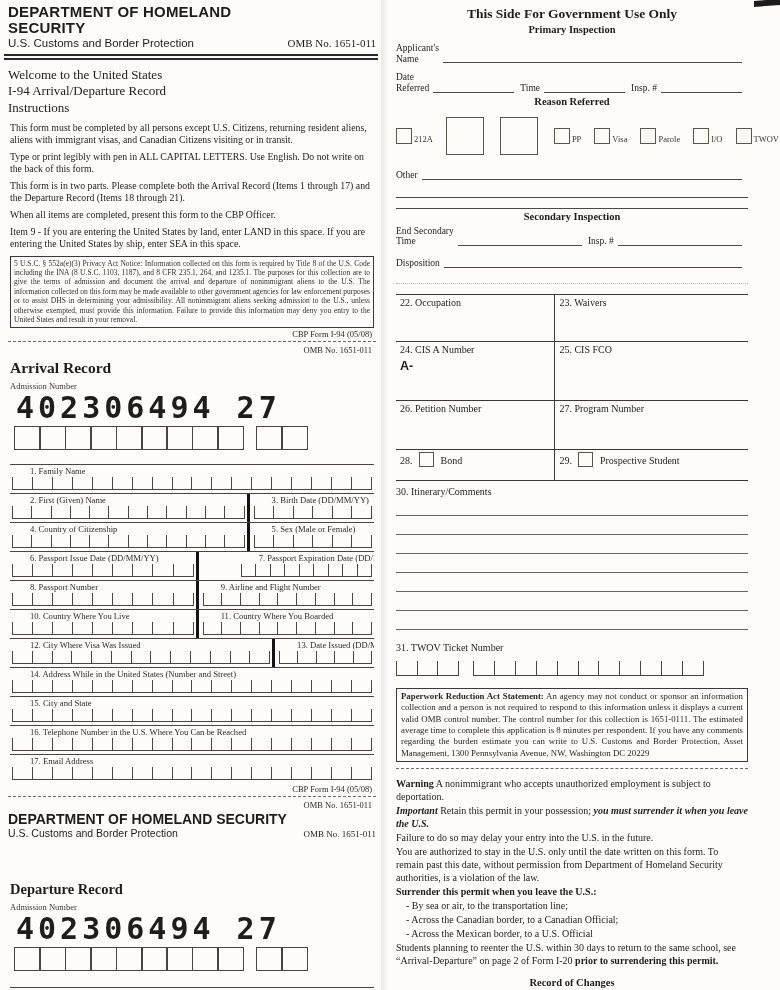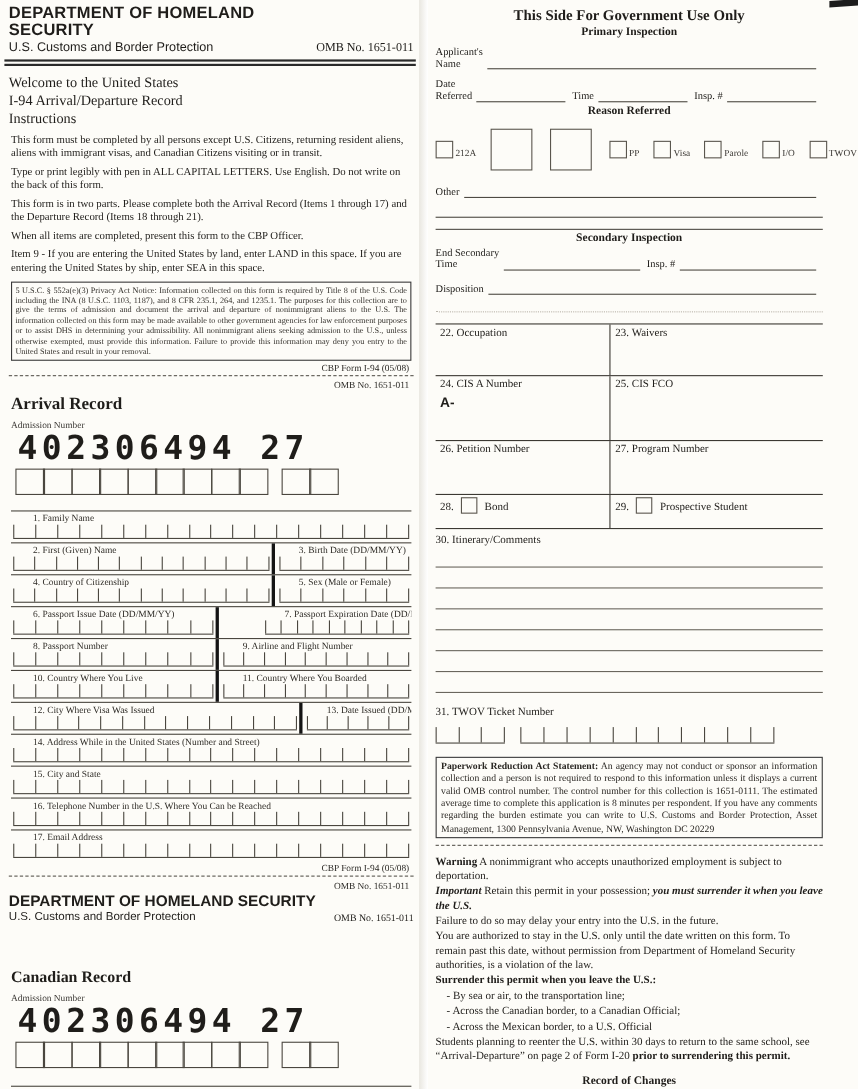--- a/index.html
+++ b/index.html
@@ -438,21 +438,21 @@
     <div class="tiny-r">OMB No. 1651-011</div>
 
     <div class="hdr-row" style="padding:2px 0 0 0">
       <div>
         <div class="agency2">DEPARTMENT OF HOMELAND SECURITY</div>
         <div class="bureau2">U.S. Customs and Border Protection</div>
       </div>
       <div class="omb" style="font-size:9px">OMB No. 1651-011</div>
     </div>
 
-    <div class="sec-title" style="margin-top:42px;font-size:14.5px">Canadian Record</div>
+    <div class="sec-title" style="margin-top:42px;font-size:14.5px">Departure Record</div>
     <div class="adm-lbl">Admission Number</div>
     <div class="adm-num">402306494 27</div>
     <div class="admrow">
         <span class="abox"></span>
         <span class="abox"></span>
         <span class="abox"></span>
         <span class="abox"></span>
         <span class="abox"></span>
         <span class="abox"></span>
         <span class="abox"></span>

